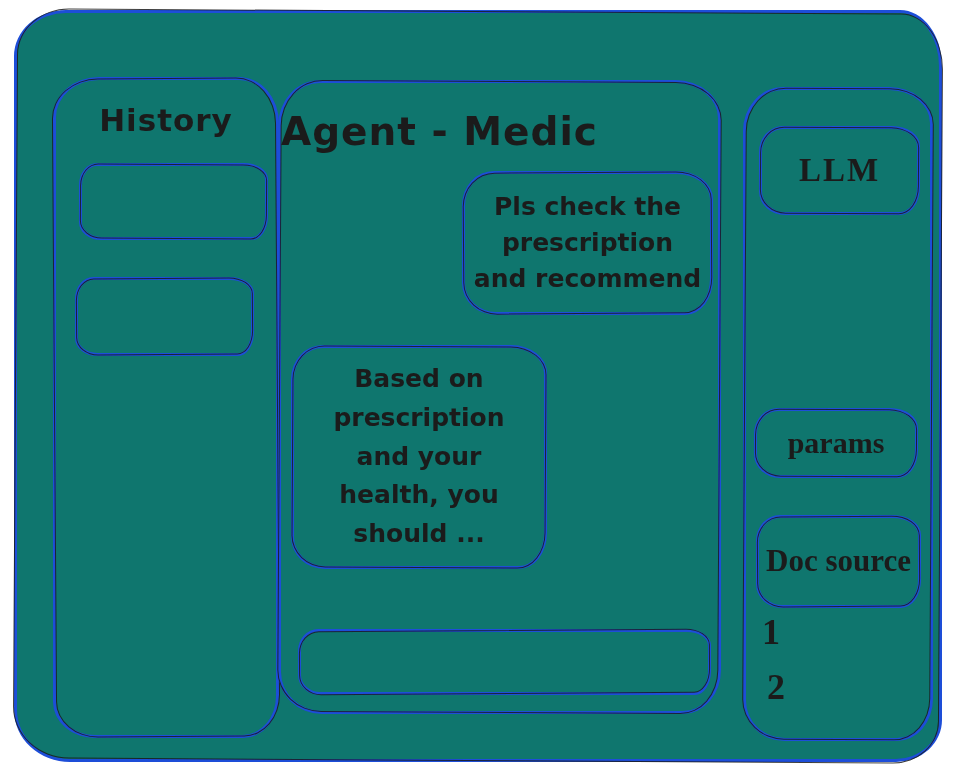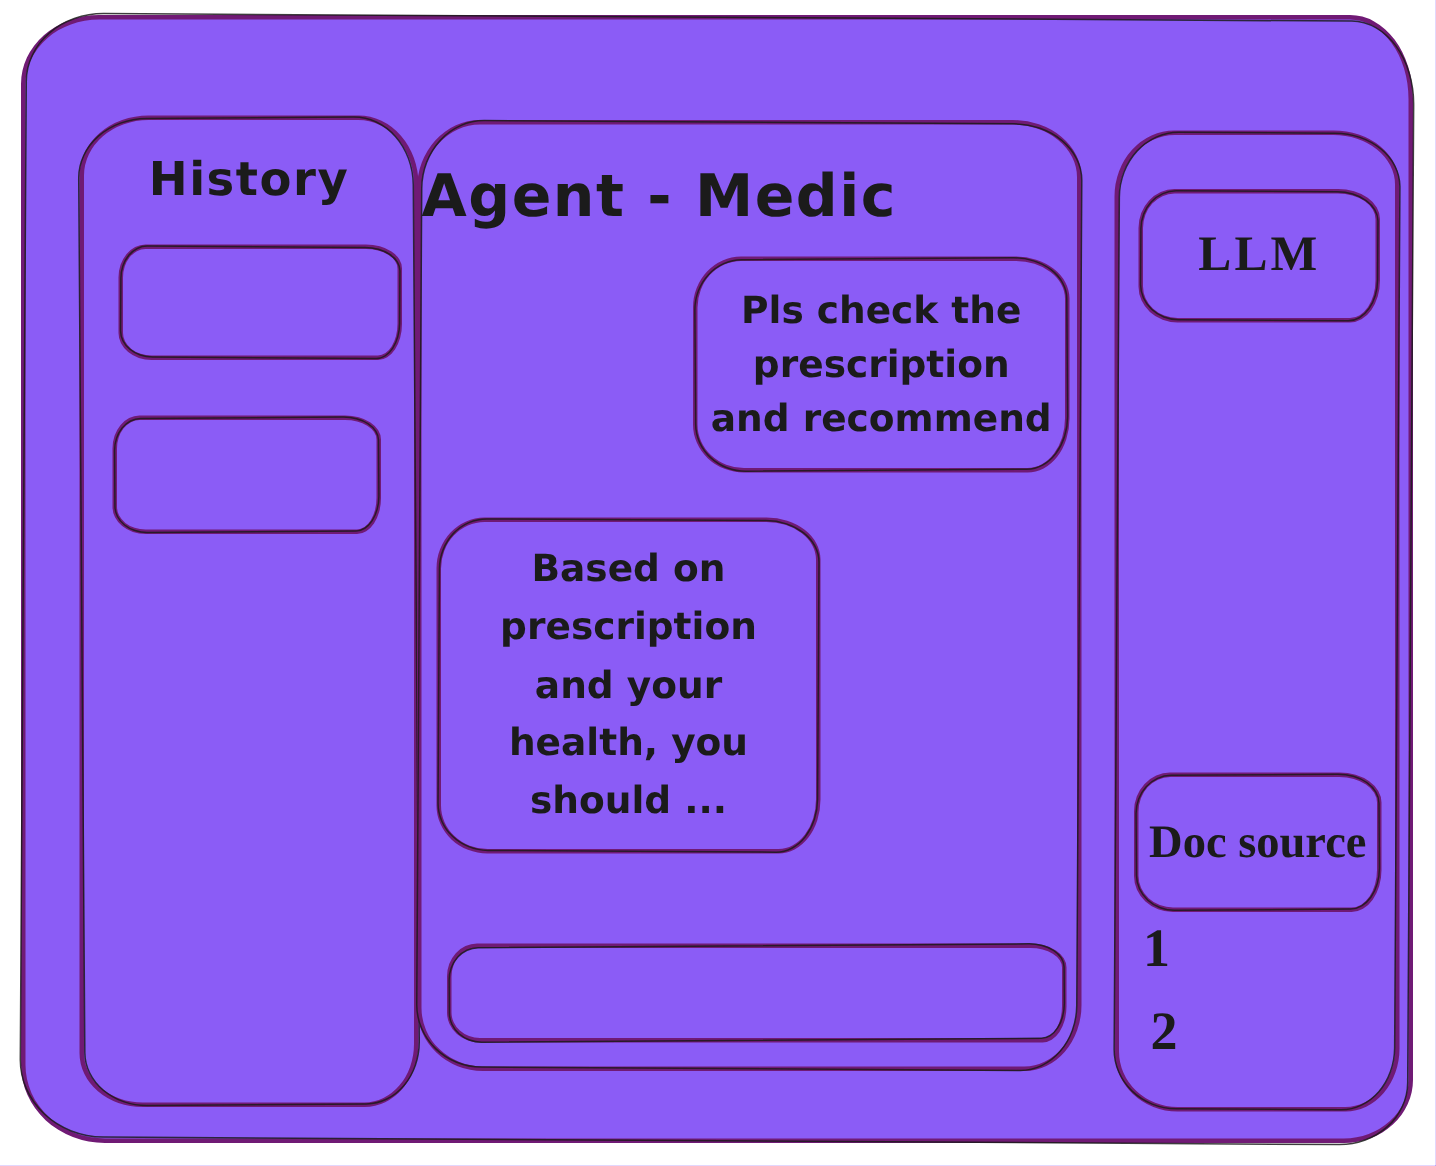--- a/index.html
+++ b/index.html
@@ -7,22 +7,22 @@
   body {
     width: 957px; height: 777px; overflow: hidden; position: relative;
     font-family: "DejaVu Sans", sans-serif;
     color: #1b1b1b;
     font-weight: 700;
   }
   .abs { position: absolute; }
   
   .sk {
     position: absolute;
-    border: 3px solid #701a75;
-    background: #8b5cf6;
+    border: 3px solid #1d4ed8;
+    background: #0f766e;
   }
   .sk::before {
     content: "";
     position: absolute;
     inset: -2px;
     border: 1.5px solid #1b1b1b;
     border-radius: inherit;
     transform: rotate(0.35deg);
     pointer-events: none;
     opacity: .85;
@@ -113,18 +113,19 @@
     <div class="sk bubble agent-bubble">Based on
 prescription
 and your
 health, you
 should ...</div>
     <div class="sk alt chat-input" role="textbox" aria-label="message input"></div>
   </main>
 
   <aside class="sk tools-panel">
     <button class="sk tool-btn btn-llm">LLM</button>
+    <button class="sk tool-btn btn-params">params</button>
     <button class="sk alt tool-btn btn-doc">Doc source</button>
     <div class="abs doc-num doc-num-1">1</div>
     <div class="abs doc-num doc-num-2">2</div>
   </aside>
 
 </div>
 
 </body></html>

